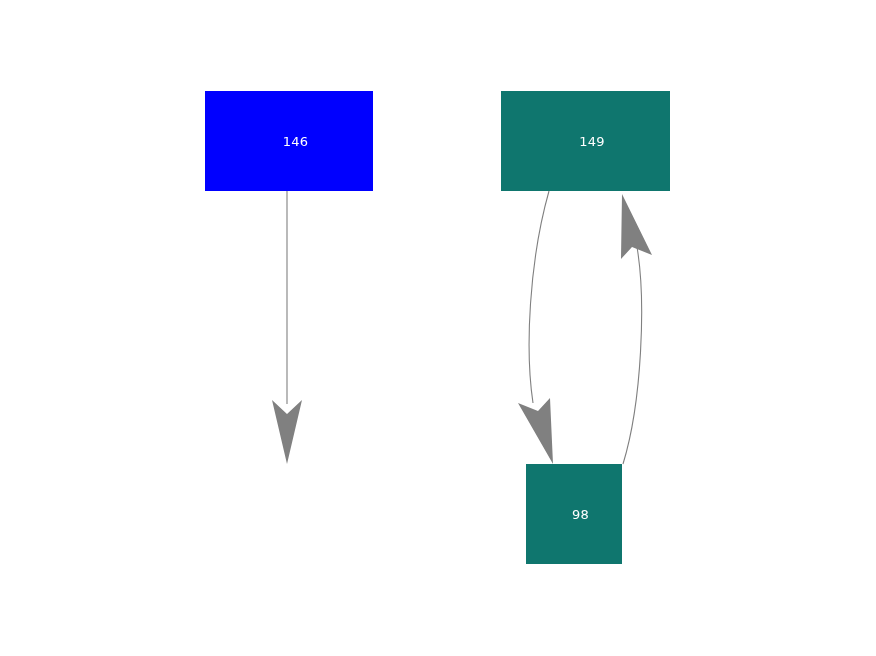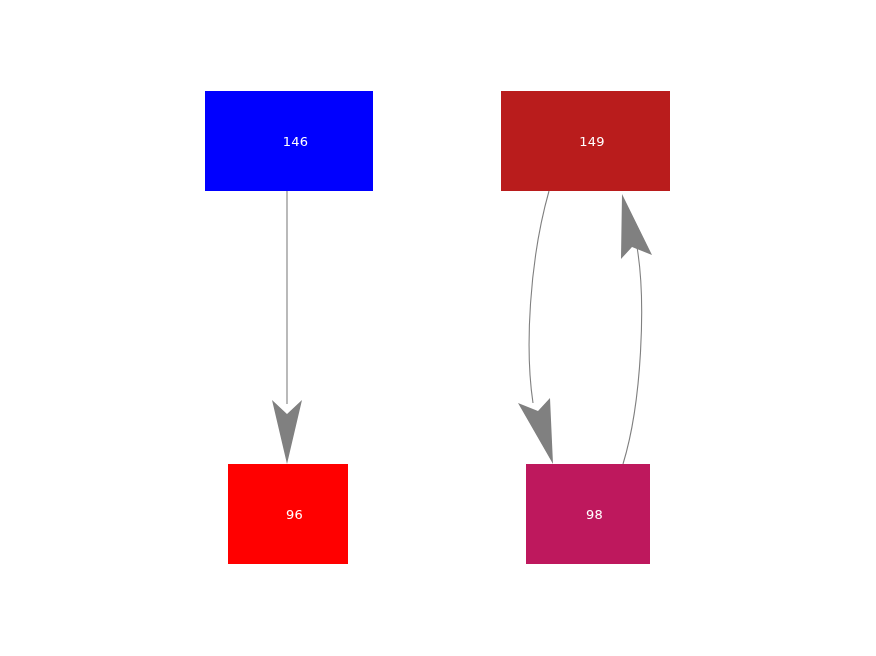--- a/index.html
+++ b/index.html
@@ -38,23 +38,23 @@
     color: #ffffff;
     font-size: 13px;
     font-family: "DejaVu Sans", "Liberation Sans", sans-serif;
     line-height: 1;
     letter-spacing: 0.3px;
     user-select: none;
     margin-left: 13px;
   }
   
   #node-146 { left: 205px; top: 91px;  width: 168px; height: 100px; background: #0000ff; }
-  #node-149 { left: 501px; top: 91px;  width: 169px; height: 100px; background: #b91c1c; }
+  #node-149 { left: 501px; top: 91px;  width: 169px; height: 100px; background: #0f766e; }
   #node-96  { left: 228px; top: 464px; width: 120px; height: 100px; background: #ff0000; }
-  #node-98  { left: 526px; top: 464px; width: 124px; height: 100px; background: #be185d; }
+  #node-98  { left: 526px; top: 464px; width: 96px; height: 100px; background: #0f766e; }
 </style>
 </head>
 <body>
 
 <div id="canvas">
 
   <svg id="edge-layer" viewBox="0 0 876 656" width="876" height="656" xmlns="http://www.w3.org/2000/svg">
 
     <g>
       <line x1="287" y1="191" x2="287" y2="404" stroke="#808080" stroke-width="1.1" fill="none"></line>
@@ -73,21 +73,18 @@
   </svg>
 
   <div class="node" id="node-146">
     <span class="node-label">146</span>
   </div>
 
   <div class="node" id="node-149">
     <span class="node-label">149</span>
   </div>
 
-  <div class="node" id="node-96">
-    <span class="node-label">96</span>
-  </div>
 
   <div class="node" id="node-98">
     <span class="node-label">98</span>
   </div>
 
 </div>
 
 </body></html>

